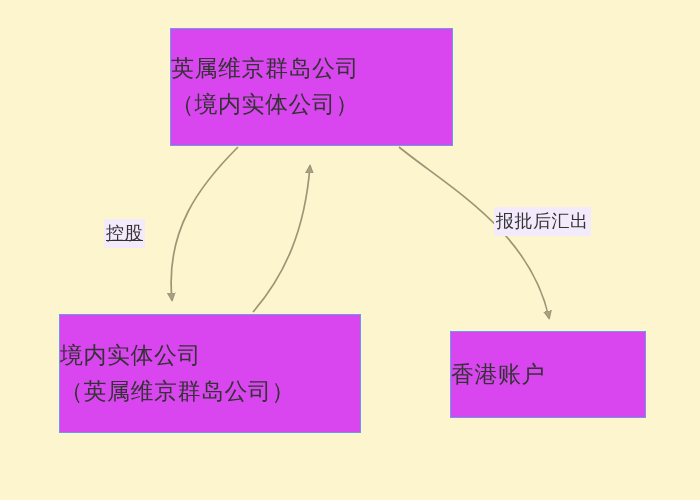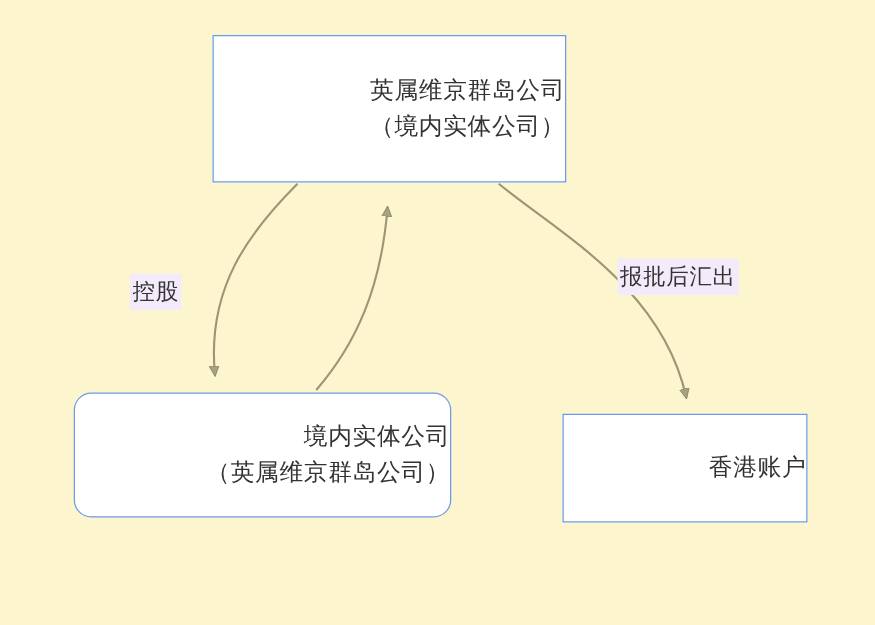--- a/index.html
+++ b/index.html
@@ -22,49 +22,48 @@
   #edge-layer {
     position: absolute;
     left: 0;
     top: 0;
     width: 700px;
     height: 500px;
   }
   .node {
     position: absolute;
     box-sizing: border-box;
-    background: #ffffff;
+    background: #d946ef;
     border: 1.6px solid #6b9be8;
     display: flex;
     flex-direction: column;
-    align-items: flex-end;
+    align-items: flex-start;
     justify-content: center;
     color: #333333;
-    font-size: 19px;
+    font-size: 23px;
     line-height: 1.55;
     text-align: center;
     letter-spacing: 0.5px;
     z-index: 2;
   }
   .node-line {
     display: block;
     white-space: nowrap;
   }
   #node-bvi {
     left: 170px;
     top: 28px;
     width: 283px;
     height: 118px;
   }
   #node-domestic {
     left: 59px;
     top: 314px;
     width: 302px;
-    height: 100px;
-    border-radius: 14px;
+    height: 119px;
   }
   #node-hk {
     left: 450px;
     top: 331px;
     width: 196px;
     height: 87px;
   }
   .edge-label {
     position: absolute;
     background: #f3eafb;
@@ -72,20 +71,21 @@
     font-size: 18px;
     line-height: 1.5;
     letter-spacing: 0.5px;
     white-space: nowrap;
     padding: 1px 2px;
     z-index: 3;
   }
   #label-holding {
     left: 104px;
     top: 219px;
+    text-decoration: underline;
   }
   #label-dividend {
     left: 265px;
     top: 219px;
   }
   #label-remit {
     left: 494px;
     top: 207px;
     text-align: right;
   }

